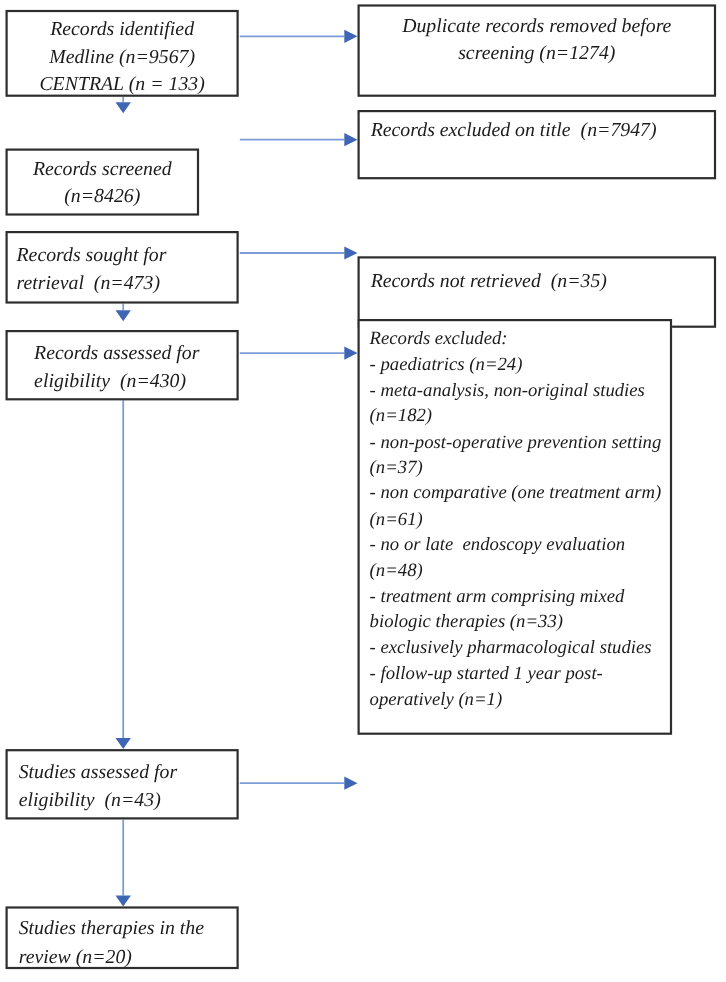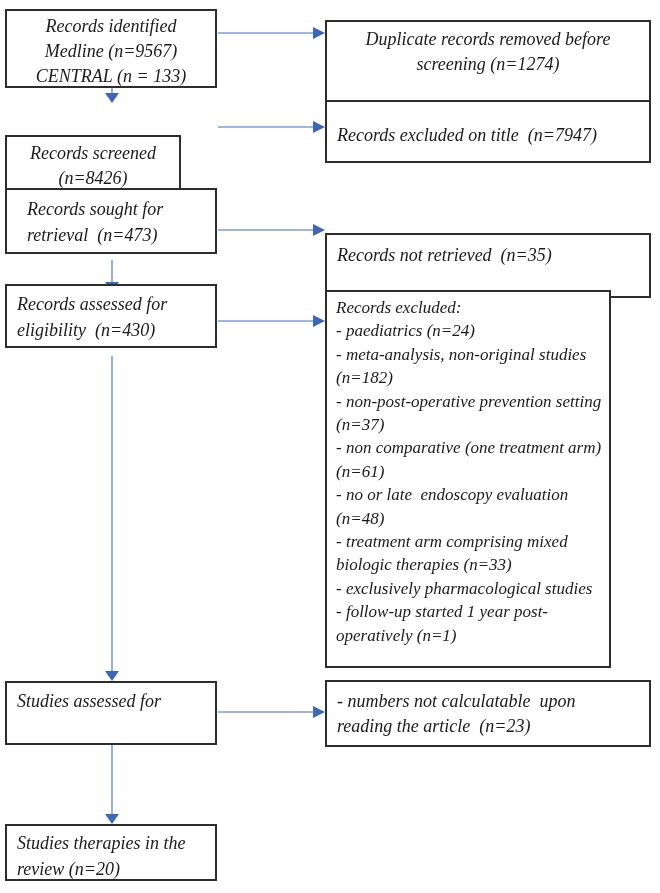--- a/index.html
+++ b/index.html
@@ -44,27 +44,27 @@
   }
   .center { text-align: center; }
   .ln {
     display: block;
     white-space: pre;
     font-style: italic;
   }
   
   .b-l1 { left: 5px;  top: 9px;   width: 212px; height: 79px;  padding: 3px 6px; }
   .b-l2 { left: 5px;  top: 103px; width: 176px; height: 61px;  padding: 4px 0; margin-top: 32px; }
-  .b-l3 { left: 5px;  top: 188px; width: 212px; height: 66px;  padding: 6px 20px; line-height: 26px; }
-  .b-l4 { left: 5px;  top: 284px; width: 212px; height: 64px;  padding: 5px 10px; line-height: 26px; }
+  .b-l3 { left: 5px;  top: 210px; width: 212px; height: 66px;  padding: 6px 8px; line-height: 26px; }
+  .b-l4 { left: 5px;  top: 300px; width: 212px; height: 64px;  padding: 5px 24px; line-height: 26px; }
   .b-l5 { left: 5px;  top: 681px; width: 212px; height: 64px;  padding: 5px 10px; line-height: 26px; }
   .b-l6 { left: 5px;  top: 824px; width: 212px; height: 57px;  padding: 4px 10px; line-height: 26px; }
   
-  .b-r1 { left: 325px; top: 4px;   width: 326px; height: 84px; padding: 5px 6px; margin-top: 16px; }
-  .b-r2 { left: 325px; top: 100px; width: 326px; height: 63px; padding: 21px 4px 8px 10px; }
+  .b-r1 { left: 325px; top: 4px;   width: 326px; height: 84px; padding: 5px 6px; }
+  .b-r2 { left: 325px; top: 100px; width: 326px; height: 63px; padding: 4px 4px 8px 10px; }
   .b-r3 { left: 325px; top: 193px; width: 326px; height: 65px; padding: 8px 4px 8px 10px; margin-top: 40px; }
   .b-r4 { left: 325px; top: 290px; width: 286px; height: 378px; padding: 4px 2px 4px 9px; font-size: 17px; line-height: 23.4px; }
   .b-r5 { left: 325px; top: 680px; width: 326px; height: 67px; padding: 7px 4px 7px 10px; }
 </style>
 </head>
 <body>
 
 <div class="canvas">
 
   <svg class="arrows" viewBox="0 0 660 893" xmlns="http://www.w3.org/2000/svg">
@@ -128,20 +128,21 @@
     <span class="ln">retrieval  (n=473)</span>
   </div>
 
   <div class="box b-l4">
     <span class="ln">Records assessed for</span>
     <span class="ln">eligibility  (n=430)</span>
   </div>
 
   <div class="box b-l5">
     <span class="ln">Studies assessed for</span>
+    <span class="ln">eligibility  (n=43)</span>
   </div>
 
   <div class="box b-l6">
     <span class="ln">Studies therapies in the</span>
     <span class="ln">review (n=20)</span>
   </div>
 
   <div class="box b-r1 center">
     <span class="ln">Duplicate records removed before</span>
     <span class="ln">screening (n=1274)</span>
@@ -166,18 +167,14 @@
     <span class="ln">(n=61)</span>
     <span class="ln">- no or late  endoscopy evaluation</span>
     <span class="ln">(n=48)</span>
     <span class="ln">- treatment arm comprising mixed</span>
     <span class="ln">biologic therapies (n=33)</span>
     <span class="ln">- exclusively pharmacological studies</span>
     <span class="ln">- follow-up started 1 year post-</span>
     <span class="ln">operatively (n=1)</span>
   </div>
 
-  <div class="box b-r5">
-    <span class="ln">- numbers not calculatable  upon</span>
-    <span class="ln">reading the article  (n=23)</span>
-  </div>
 
 </div>
 
 </body></html>

